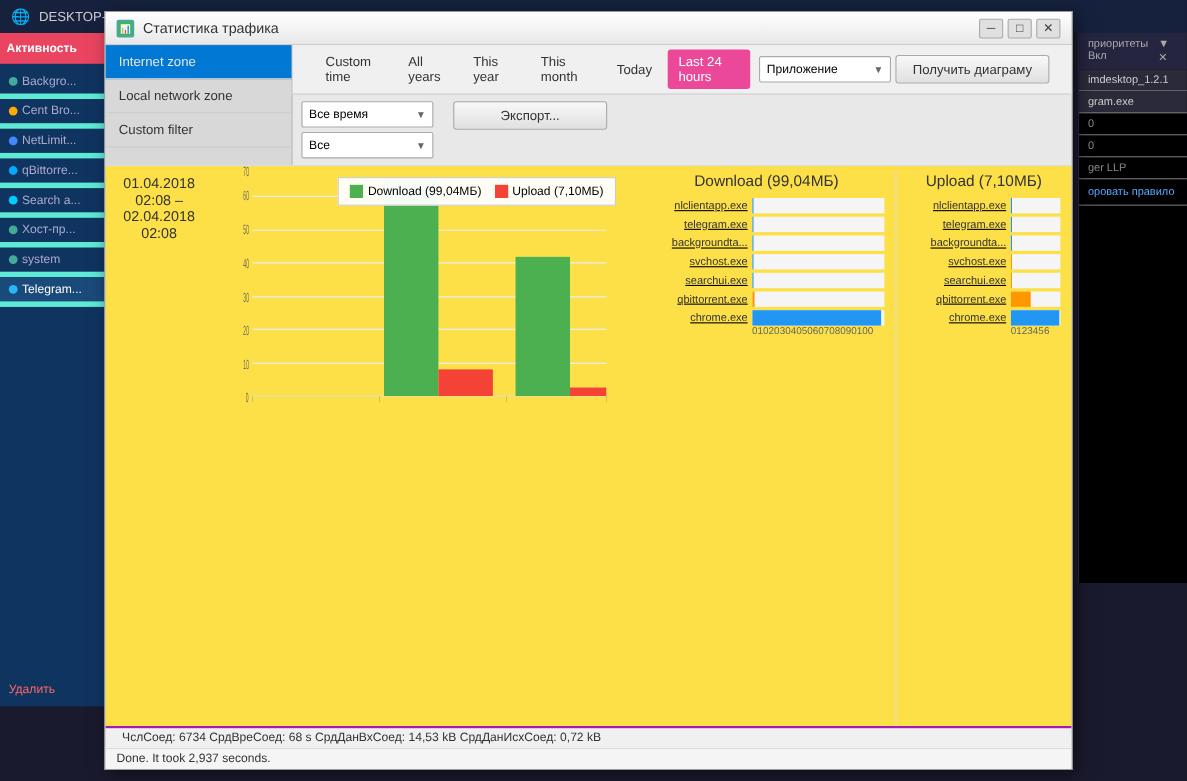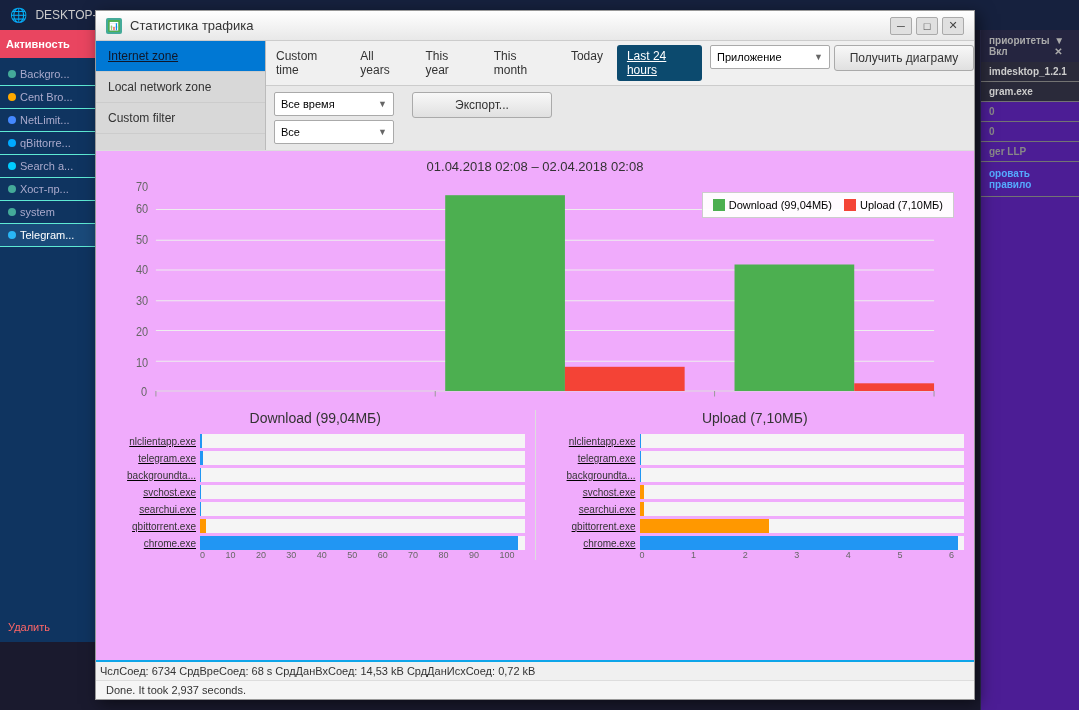--- a/index.html
+++ b/index.html
@@ -6,21 +6,21 @@
     body { font-family: 'Segoe UI', Tahoma, sans-serif; font-size: 12px; background: #2d2d2d; overflow: hidden; }
 
     .window-outer { position: relative; width: 1079px; height: 710px; background: #1e1e2e; display: flex; flex-direction: column; }
 
     
     .bg-app { position: absolute; top: 0; left: 0; width: 1079px; height: 710px; background: #1a1a2e; }
     .bg-titlebar { background: #16213e; height: 30px; display: flex; align-items: center; padding: 0 10px; color: #ccc; font-size: 12px; }
     .bg-sidebar { position: absolute; top: 30px; left: 0; width: 95px; height: 612px; background: #0f3460; }
     .bg-sidebar-header { background: #e94560; color: white; padding: 8px 6px; font-size: 11px; font-weight: bold; }
     .bg-sidebar-items { padding: 5px 0; }
-    .bg-sidebar-item { padding: 5px 8px; color: #aac; font-size: 11px; display: flex; align-items: center; gap: 4px; border-bottom: 1px solid #5eead4; }
+    .bg-sidebar-item { padding: 5px 8px; color: #aac; font-size: 11px; display: flex; align-items: center; gap: 4px; border-bottom: 5px solid #5eead4; }
     .bg-sidebar-item.active { background: #1a4a7a; color: white; }
     .bg-sidebar-item .dot { width: 8px; height: 8px; border-radius: 50%; background: #4a9; }
     .bg-sidebar-item .dot.orange { background: #fa0; }
     .bg-sidebar-item .dot.blue { background: #48f; }
     .bg-sidebar-item .dot.teal { background: #0af; }
     .bg-sidebar-item .dot.cyan { background: #0cf; }
     .bg-sidebar-item .dot.telegram { background: #29b6f6; }
     .bg-bottom-bar { position: absolute; bottom: 0; left: 0; width: 95px; height: 30px; background: #0f3460; display: flex; align-items: center; padding: 0 8px; color: #f66; font-size: 11px; }
 
     
@@ -28,34 +28,34 @@
     .dialog-titlebar { background: linear-gradient(to bottom, #ffffff, #e8e8e8); height: 30px; display: flex; align-items: center; padding: 0 10px; border-bottom: 1px solid #ccc; flex-shrink: 0; }
     .dialog-icon { width: 16px; height: 16px; background: #4a9; border-radius: 2px; margin-right: 8px; display: flex; align-items: center; justify-content: center; color: white; font-size: 9px; }
     .dialog-title { font-size: 13px; color: #333; flex: 1; }
     .dialog-controls { display: flex; gap: 4px; }
     .dialog-btn { width: 22px; height: 18px; background: #e0e0e0; border: 1px solid #aaa; border-radius: 2px; display: flex; align-items: center; justify-content: center; font-size: 11px; cursor: pointer; color: #444; }
 
     
     .nav-area { display: flex; background: #e8e8e8; flex-shrink: 0; }
     .zone-tabs { display: flex; flex-direction: column; background: #d8d8d8; min-width: 170px; border-right: 1px solid #bbb; }
     .zone-tab { padding: 8px 12px; font-size: 12px; color: #333; cursor: pointer; border-bottom: 1px solid #ccc; }
-    .zone-tab.active { background: #0078d4; color: #0f172a; text-decoration: underline; }
+    .zone-tab.active { background: #0078d4; color: #e5e5e5; }
 
     .time-tabs { display: flex; flex-direction: column; flex: 1; }
-    .time-tabs-row { display: flex; align-items: flex-start; background: #f0f0f0; border-bottom: 1px solid #ccc; padding: 4px 0; gap: 4px; }
+    .time-tabs-row { display: flex; align-items: center; background: #f0f0f0; border-bottom: 1px solid #ccc; padding: 4px 20px; gap: 4px; }
     .time-tab { padding: 4px 10px; font-size: 12px; color: #333; cursor: pointer; border-radius: 2px; }
-    .time-tab.active { background: #0c4a6e; color: white; border-radius: 3px; text-decoration: underline; }
+    .time-tab.active { background: #ec4899; color: white; border-radius: 3px; }
 
     .controls-row { display: flex; align-items: flex-start; padding: 6px 8px; gap: 8px; }
     .dropdown { height: 24px; font-size: 11px; background: white; border: 1px solid #aaa; border-radius: 2px; padding: 2px 6px; min-width: 120px; display: flex; align-items: center; justify-content: space-between; cursor: pointer; }
     .dropdown-arrow { font-size: 9px; color: #666; }
     .btn-action { padding: 5px 14px; font-size: 12px; background: linear-gradient(to bottom, #f8f8f8, #e0e0e0); border: 1px solid #aaa; border-radius: 3px; cursor: pointer; color: #333; min-width: 140px; text-align: center; }
 
     
-    .chart-area { background: #f0abfc; flex: 1; display: flex; flex-direction: column; border-top: 1px solid #ddd; overflow: hidden; }
+    .chart-area { background: #fde047; flex: 1; display: flex; flex-direction: row; border-top: 1px solid #ddd; overflow: hidden; }
     .chart-date { text-align: center; padding: 8px; font-size: 13px; color: #333; }
 
     
     .legend { position: absolute; top: 10px; right: 20px; background: rgba(255,255,255,0.95); border: 1px solid #ccc; padding: 6px 10px; font-size: 11px; display: flex; gap: 12px; align-items: center; }
     .legend-item { display: flex; align-items: center; gap: 4px; }
     .legend-color { width: 12px; height: 12px; }
 
     
     .main-chart-svg { width: 100%; height: 220px; }
 
@@ -68,24 +68,24 @@
     .bar-label { width: 90px; text-align: right; color: #333; font-size: 10px; overflow: hidden; text-overflow: ellipsis; white-space: nowrap; }
     .bar-track { flex: 1; height: 14px; background: #f5f5f5; position: relative; }
     .bar-fill { height: 100%; position: absolute; left: 0; top: 0; }
     .bar-fill.blue { background: #2196f3; }
     .bar-fill.orange { background: #ff9800; }
 
     
     .h-axis { display: flex; padding-left: 94px; padding-right: 10px; font-size: 9px; color: #666; justify-content: space-between; }
 
     
-    .status-bar { background: #f0f0f0; border-top: 2px solid #0ea5e9; padding: 3px 4px; font-size: 11px; color: #333; flex-shrink: 0; }
+    .status-bar { background: #f0f0f0; border-top: 2px solid #a21caf; padding: 3px 15px; font-size: 11px; color: #333; flex-shrink: 0; }
     .status-done { background: #f5f5f5; border-top: 1px solid #ddd; padding: 3px 10px; font-size: 11px; color: #333; flex-shrink: 0; }
 
-    .bg-right-corner { position: absolute; top: 30px; right: 0; width: 99px; height: 680px; background: #4c1d95; border-left: 1px solid #2a2a4a; font-weight: bold; }
+    .bg-right-corner { position: absolute; top: 30px; right: 0; width: 99px; height: 500px; background: #000000; border-left: 1px solid #2a2a4a; }
     .bg-right-corner-header { background: #252540; padding: 5px 8px; color: #aaa; font-size: 10px; display: flex; justify-content: space-between; }
     .bg-right-corner-item { padding: 4px 8px; color: #888; font-size: 10px; border-bottom: 1px solid #737373; }
     .bg-right-corner-item.highlight { color: #ccc; background: #2a2a3a; }
   </style>
 </head>
 <body>
 
 <div class="window-outer">
 
   <div class="bg-app">

